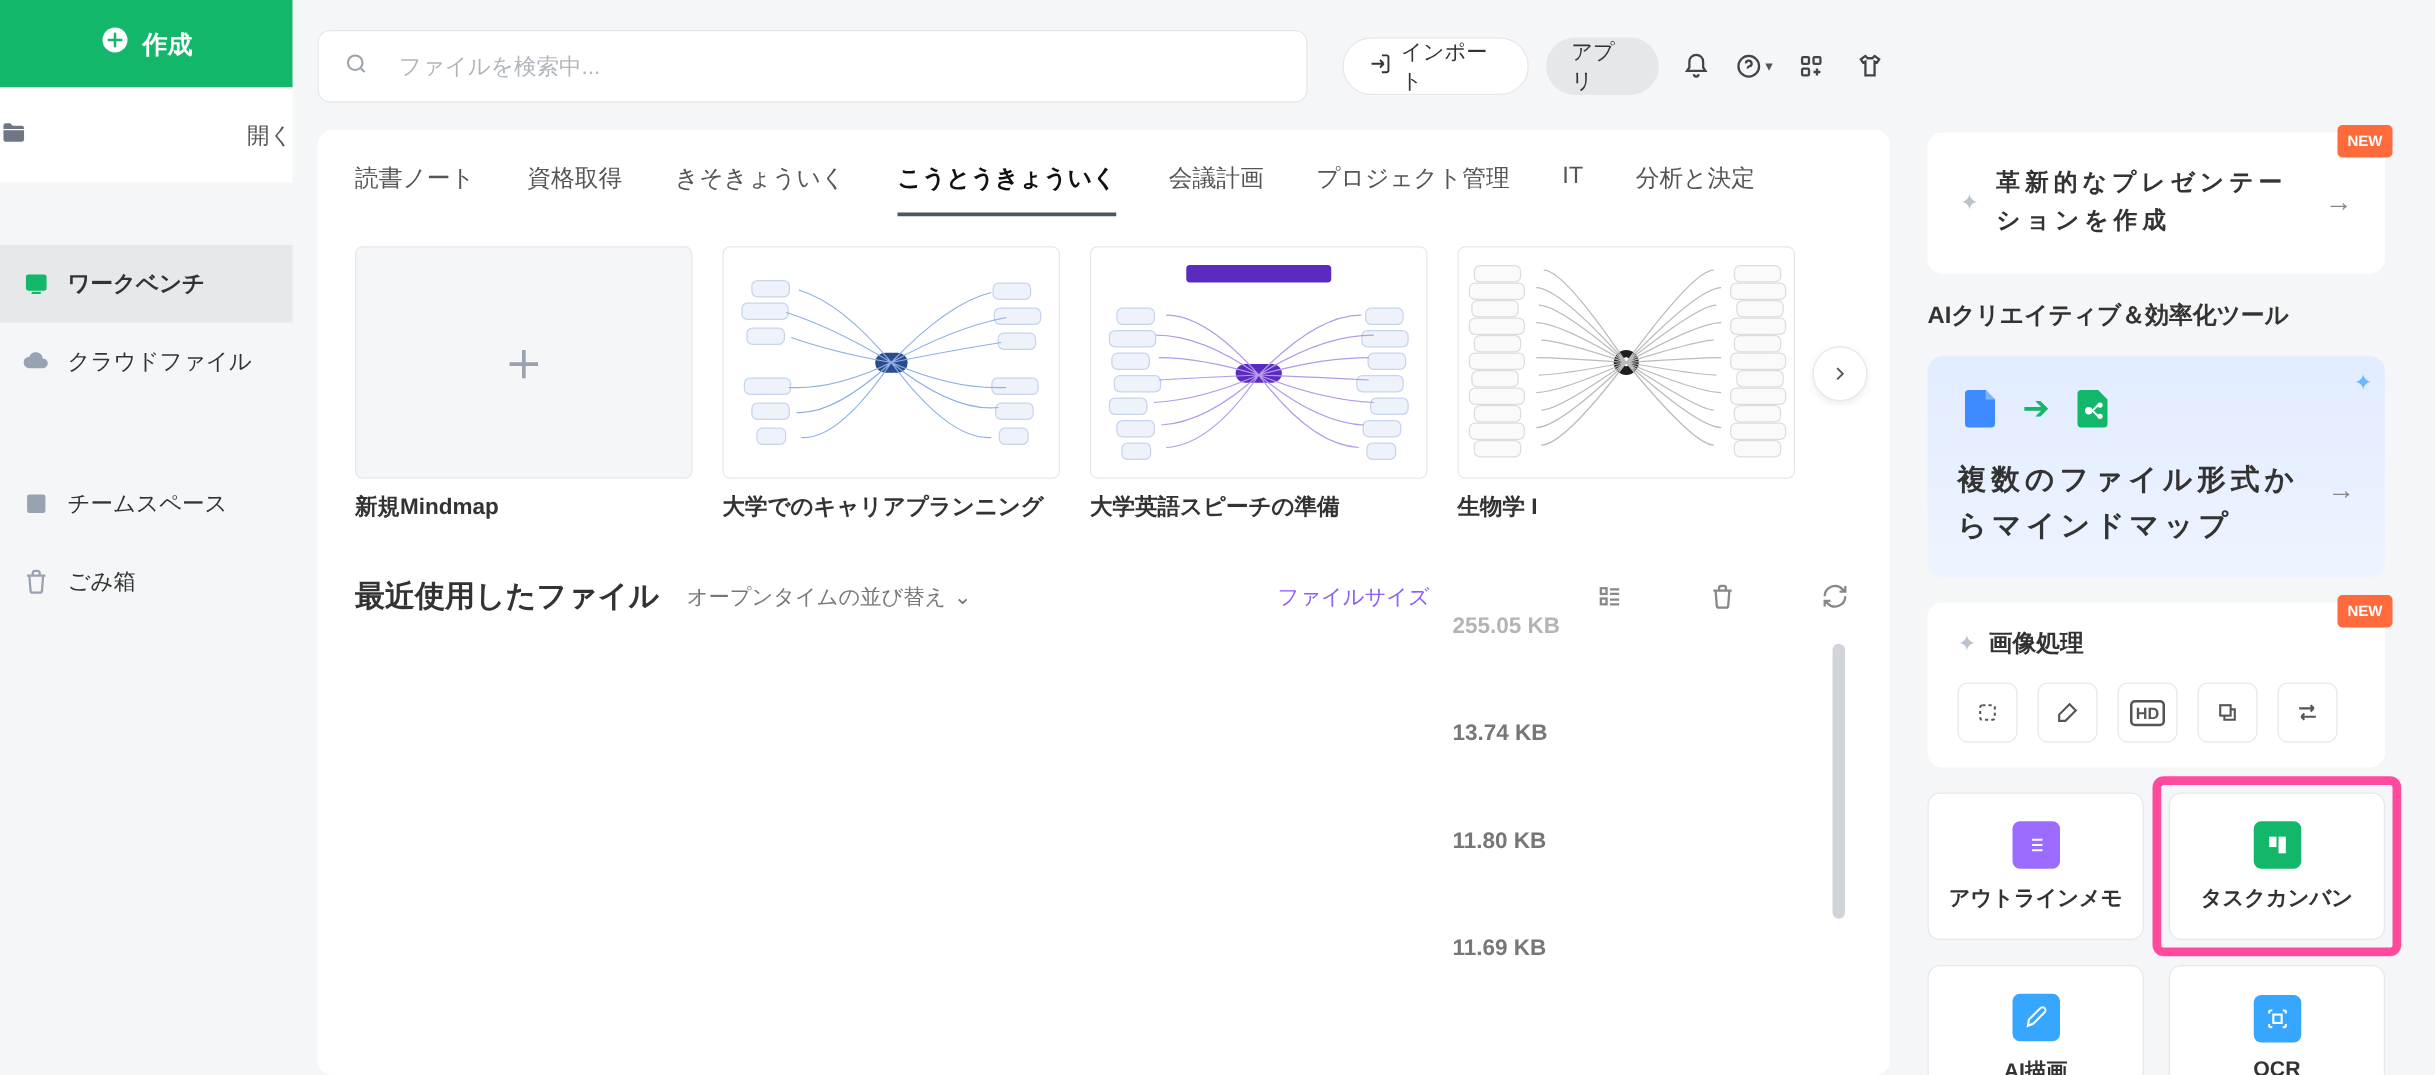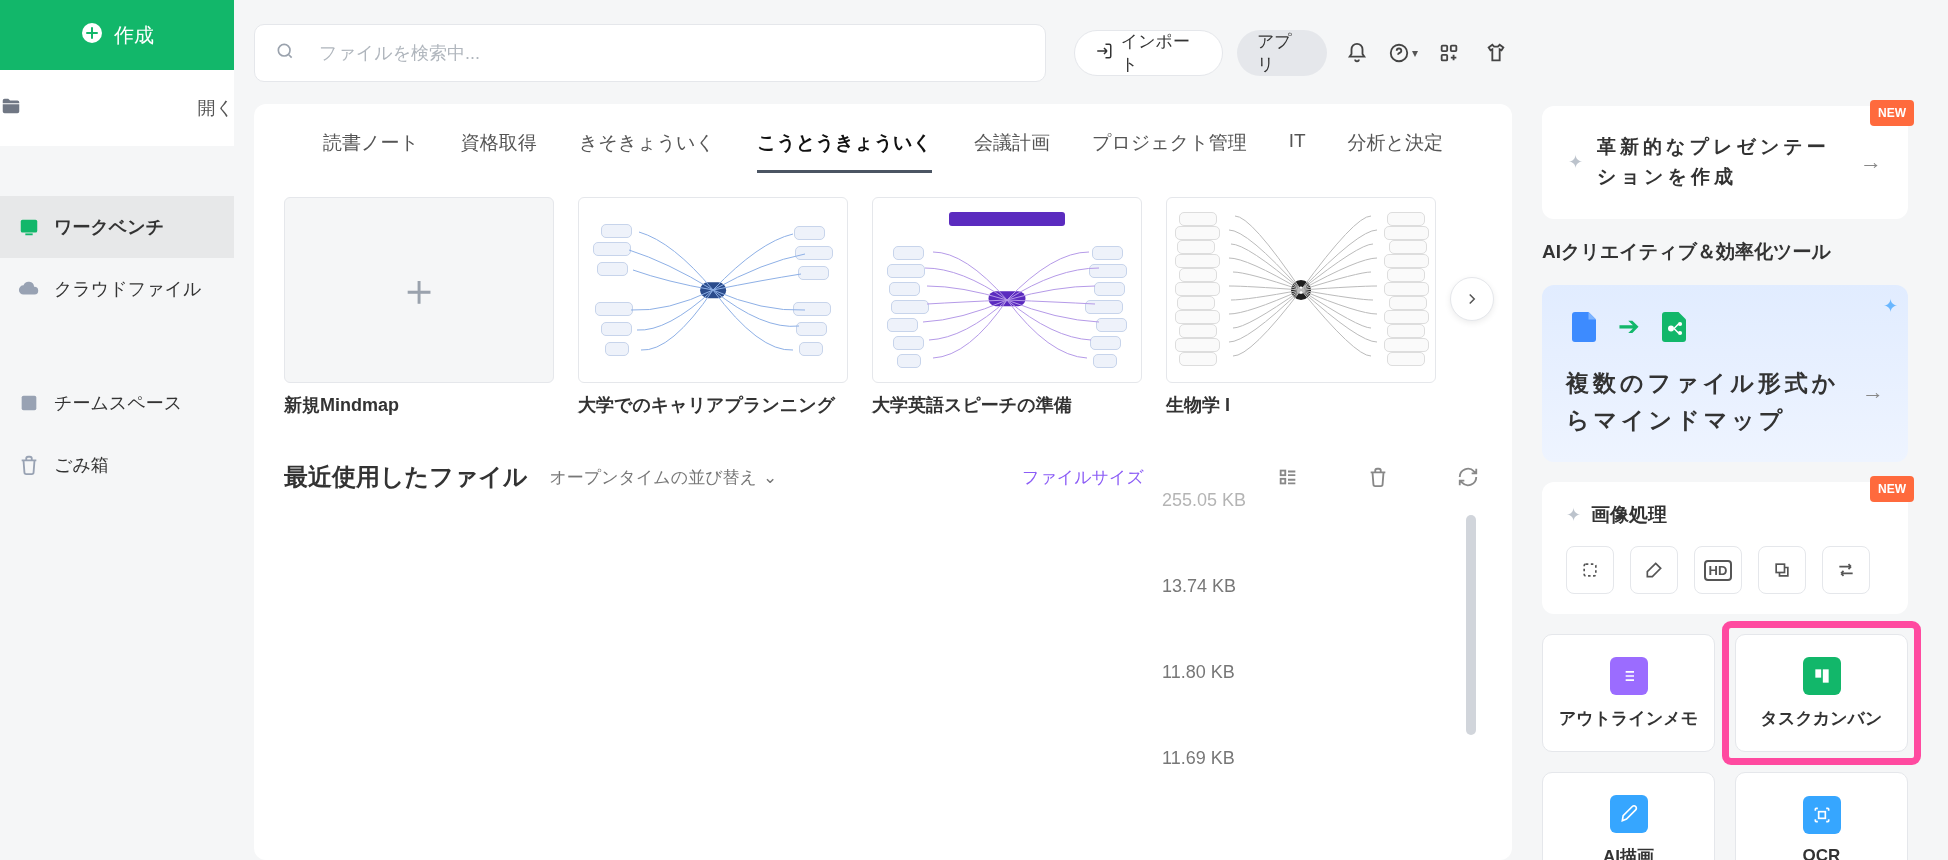--- a/index.html
+++ b/index.html
@@ -1,57 +1,57 @@
 <!DOCTYPE html>
 <html><head>
 <meta charset="utf-8">
 <style>
   * { box-sizing: border-box; margin: 0; padding: 0; font-family: -apple-system, "Segoe UI", sans-serif; }
   body { background: #f5f6f7; width: 1948px; height: 860px; overflow: hidden; display: flex; color: #333; }
   
   .sidebar { width: 234px; background: #f5f6f7; display: flex; flex-direction: column; }
-  .create-btn { height: 70px; background: #12b76a; color: #fff; display: flex; align-items: center; justify-content: center; gap: 10px; font-size: 20px; font-weight: 400; cursor: pointer; }
+  .create-btn { height: 70px; background: #12b76a; color: #fff; display: flex; align-items: center; justify-content: center; gap: 10px; font-size: 20px; font-weight: 700; cursor: pointer; }
   .open-btn { height: 76px; background: #fff; color: #555; display: flex; align-items: center; justify-content: space-between; gap: 10px; font-size: 18px; cursor: pointer; margin-bottom: 50px; }
   .nav-item { height: 62px; display: flex; align-items: center; gap: 14px; padding: 0 18px; font-size: 18px; color: #333; cursor: pointer; }
   .nav-item.active { background: #e7e8e9; font-weight: 600; }
   .nav-item .ic { width: 22px; height: 22px; display: flex; align-items: center; justify-content: center; color: #98a2b3; }
   .nav-item.active .ic { color: #12b76a; }
   
   .main { flex: 1; padding: 24px 40px 0 20px; display: flex; gap: 30px; }
   .main-left { flex: 1; display: flex; flex-direction: column; min-width: 0; }
   .main-right { width: 366px; display: flex; flex-direction: column; gap: 20px; }
   
   .topbar { display: flex; align-items: center; gap: 14px; margin-bottom: 22px; }
   .search { width: 830px; height: 58px; border: 1px solid #e5e7eb; background: #fff; border-radius: 10px; display: flex; align-items: center; gap: 14px; padding: 0 20px; }
   .search input { border: none; outline: none; font-size: 18px; flex: 1; background: transparent; color:#555;margin-left:10px;}
   .search input::placeholder { color: #b0b6bd; }
   .top-spacer { flex: 1; }
   .pill { height: 46px; background: #fff; border: 1px solid #e5e7eb; border-radius: 999px; display: flex; align-items: center; padding: 0 20px; gap: 8px; font-size: 17px; cursor: pointer; }
   .pill.app { background: #e5e7eb; border: none; }
   .top-ic { width: 34px; height: 34px; border-radius: 50%; display: flex; align-items: center; justify-content: center; cursor: pointer; color: #555; }
   
   .card { background: #fff; border-radius: 12px; padding: 26px 30px 0; display: flex; flex-direction: column; flex: 1; min-height: 0; position: relative; }
-  .tabs { display: flex; gap: 42px; font-size: 19px; color: #555; margin-bottom: 24px; justify-content: center; }
+  .tabs { display: flex; gap: 42px; font-size: 19px; color: #555; margin-bottom: 24px; }
   .tab { padding-bottom: 14px; cursor: pointer; border-bottom: 3px solid transparent; }
   .tab.active { color: #111; font-weight: 700; border-bottom: 3px solid #4b5563; }
   .tpl-row { display: flex; gap: 24px; align-items: flex-start; position: relative; }
   .tpl { width: 270px; }
   .tpl .thumb { width: 270px; height: 186px; border-radius: 6px; border: 1px solid #e5e7eb; display: flex; align-items: center; justify-content: center; overflow: hidden; }
   .tpl .name { margin-top: 10px; font-size: 18px; font-weight: 600; color: #333; }
   .tpl0 .thumb { background: #f5f6f7; }
   .plus-lg { font-size: 44px; color: #9aa2ad; line-height: 1; }
   .next-arrow { position: absolute; right: -12px; top: 80px; width: 44px; height: 44px; border-radius: 50%; background: #fff; border: 1px solid #e5e7eb; display: flex; align-items: center; justify-content: center; cursor: pointer; box-shadow: 0 2px 6px rgba(0,0,0,.08);}
   .recent-hdr { display: flex; align-items: center; gap: 22px; margin-top: 44px; }
   .recent-title { font-size: 24px; font-weight: 700; }
   .sort { color: #777; font-size: 17px; display: flex; gap: 6px; align-items: center; cursor: pointer; }
   .rh-spacer { flex: 1; }
   .col-size { font-size: 17px; color: #8b5cf6; width: 190px; }
   .hdr-ic { width: 28px; height: 28px; display:flex; align-items:center; justify-content:center; color:#888; margin-left: 40px; cursor: pointer;}
   .file-list { overflow: hidden; position:relative; flex:1;}
-  .file-row { height: 86px; display: flex; align-items: center; }
+  .file-row { height: 86px; display: flex; align-items: center; font-weight: bold; }
   .file-row .fsize { margin-left: auto; width: 320px; font-size: 18px; color: #777; text-align: left; }
   .scrollbar-stub { position:absolute; right: 6px; top: 22px; width: 10px; height: 220px; background: #d1d5db; border-radius: 5px;}
   
   .promo { background: #fff; border-radius: 12px; padding: 26px; display: flex; align-items: center; gap: 14px; position: relative; }
   .promo .txt { font-size: 19px; font-weight: 600; line-height: 1.6; letter-spacing: 4px; color:#333;}
   .badge-new { position: absolute; top: -6px; right: -6px; background: #ff6a3d; color: #fff; font-size: 12px; font-weight: 700; padding: 6px 8px; border-radius: 4px; }
   .sec-title { font-size: 19px; font-weight: 700; }
   .promo2 { background: linear-gradient(180deg,#e1ecff 0%, #eef4ff 100%); border-radius: 12px; padding: 24px; position: relative; }
   .promo2 .iconrow { display: flex; gap: 16px; align-items: center; font-size: 30px; }
   .promo2 .txt { font-size: 23px; font-weight: 600; line-height: 1.6; letter-spacing: 4px; margin-top: 20px; }

